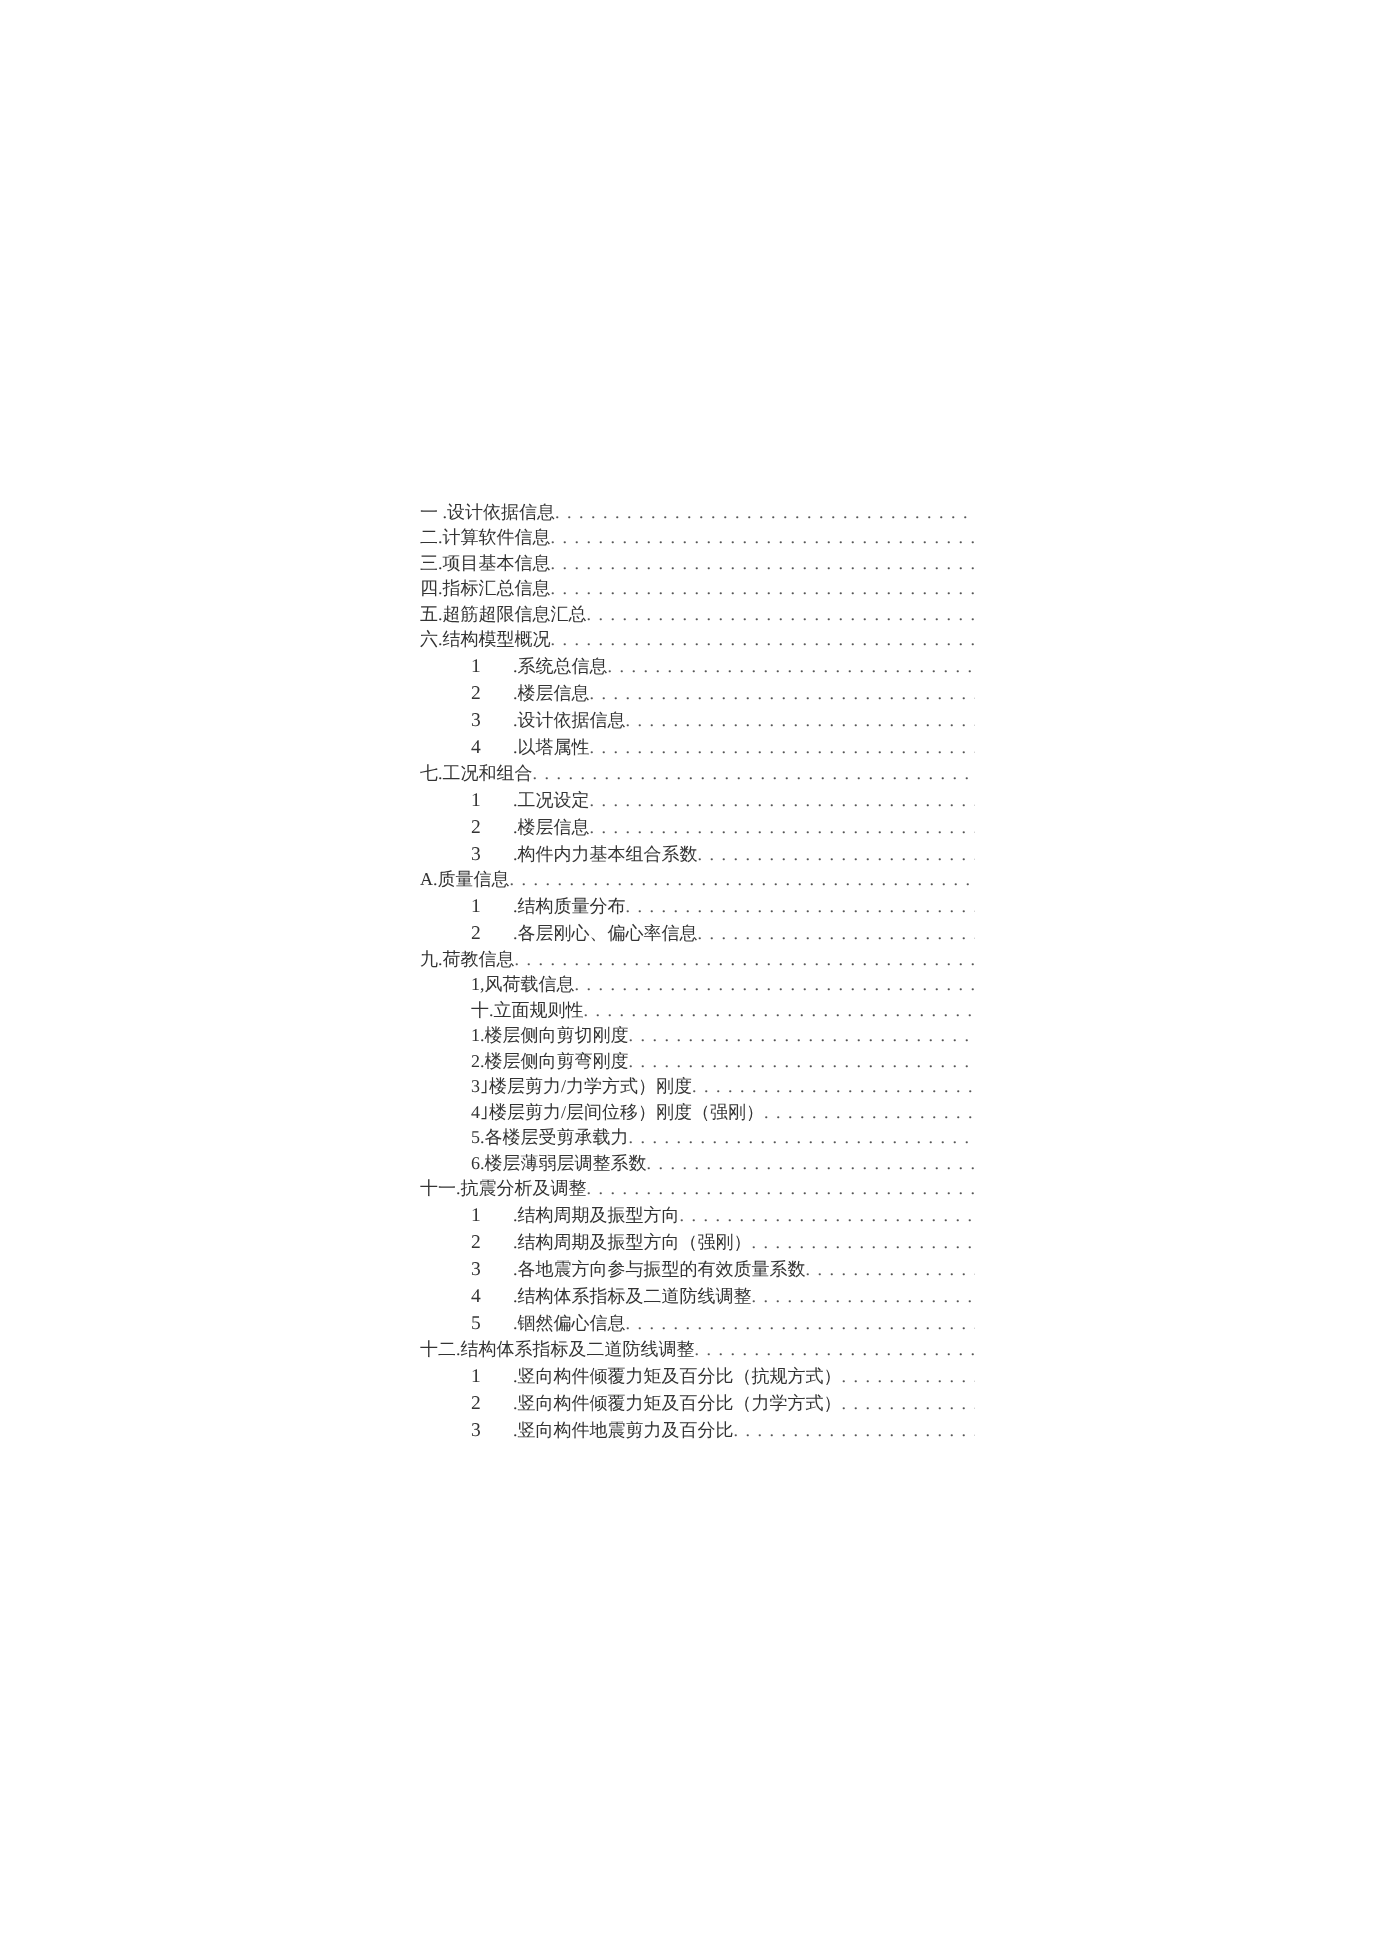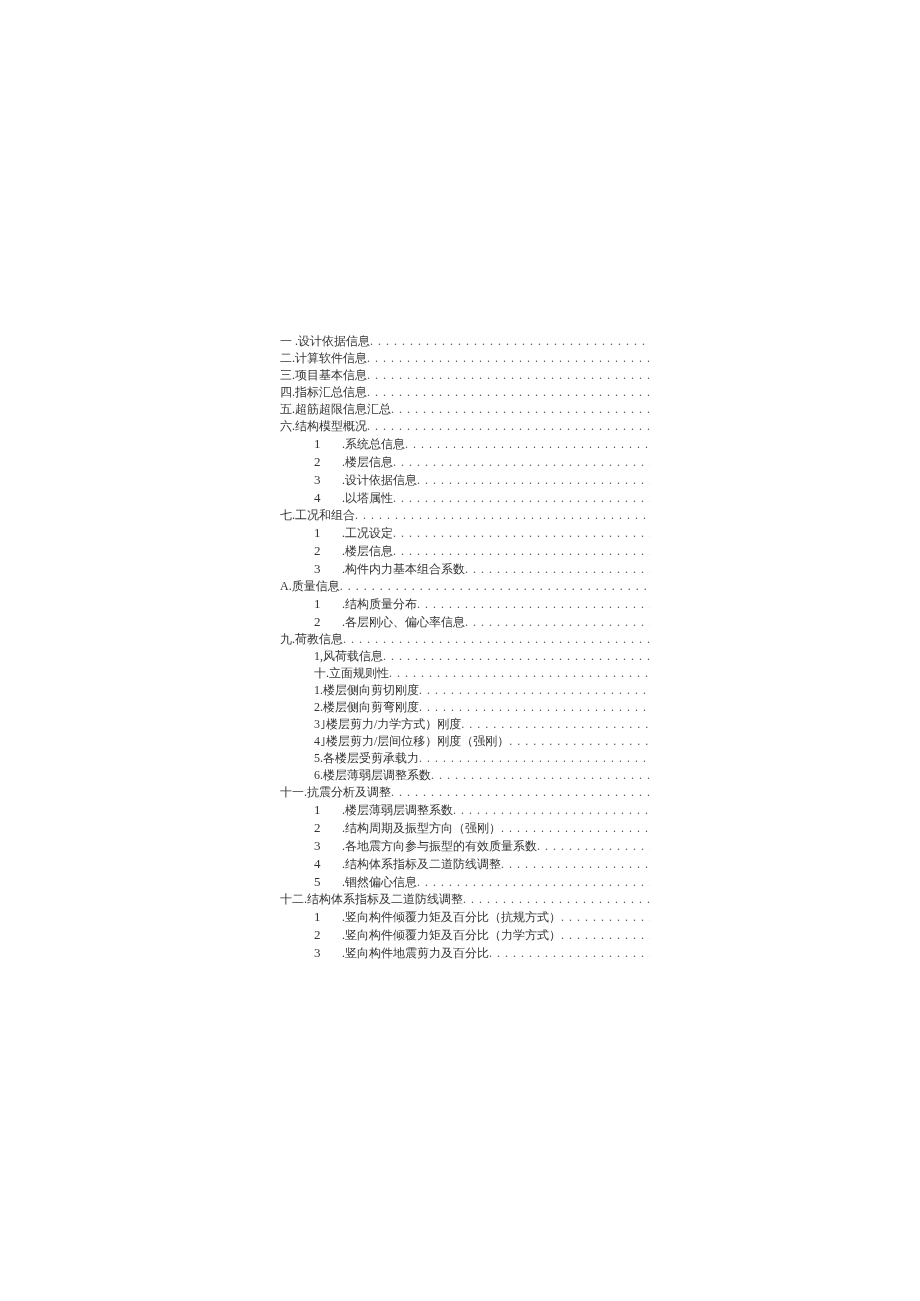--- a/index.html
+++ b/index.html
@@ -198,21 +198,21 @@
       <span class="toc-dots"> .  .  .  .  .  .  .  .  .  .  .  .  .  .  .  .  .  .  .  .  .  .  .  .  .  .  .  .  .  .  .  .  .  .  .  .  .  .  .  .  .  .  .  .  .  .  .  .  .  .  .  .  .  .  .  .  .  .  .  .  .  .  .  .  .  .  .  .  .  .  .  .  .  .  .  .  .  .  .  . </span>
     </div>
     <div class="toc-line">
       <span class="toc-prefix">十一.</span>
       <span class="toc-text">抗震分析及调整</span>
       <span class="toc-dots"> .  .  .  .  .  .  .  .  .  .  .  .  .  .  .  .  .  .  .  .  .  .  .  .  .  .  .  .  .  .  .  .  .  .  .  .  .  .  .  .  .  .  .  .  .  .  .  .  .  .  .  .  .  .  .  .  .  .  .  .  .  .  .  .  .  .  .  .  .  .  .  .  .  .  .  .  .  .  .  . </span>
     </div>
     <div class="toc-line indent-1">
       <span class="toc-prefix num">1</span>
       <span style="width: 8px; display: inline-block;"></span>
-      <span class="toc-text">.楼层薄弱层调整系数</span>
+      <span class="toc-text">.结构周期及振型方向</span>
       <span class="toc-dots"> .  .  .  .  .  .  .  .  .  .  .  .  .  .  .  .  .  .  .  .  .  .  .  .  .  .  .  .  .  .  .  .  .  .  .  .  .  .  .  .  .  .  .  .  .  .  .  .  .  .  .  .  .  .  .  .  .  .  .  .  .  .  .  .  .  .  .  .  .  .  .  .  .  .  .  .  .  .  .  . </span>
     </div>
     <div class="toc-line indent-1">
       <span class="toc-prefix num">2</span>
       <span style="width: 8px; display: inline-block;"></span>
       <span class="toc-text">.结构周期及振型方向（强刚）</span>
       <span class="toc-dots"> .  .  .  .  .  .  .  .  .  .  .  .  .  .  .  .  .  .  .  .  .  .  .  .  .  .  .  .  .  .  .  .  .  .  .  .  .  .  .  .  .  .  .  .  .  .  .  .  .  .  .  .  .  .  .  .  .  .  .  .  .  .  .  .  .  .  .  .  .  .  .  .  .  .  .  .  .  .  .  . </span>
     </div>
     <div class="toc-line indent-1">
       <span class="toc-prefix num">3</span>

